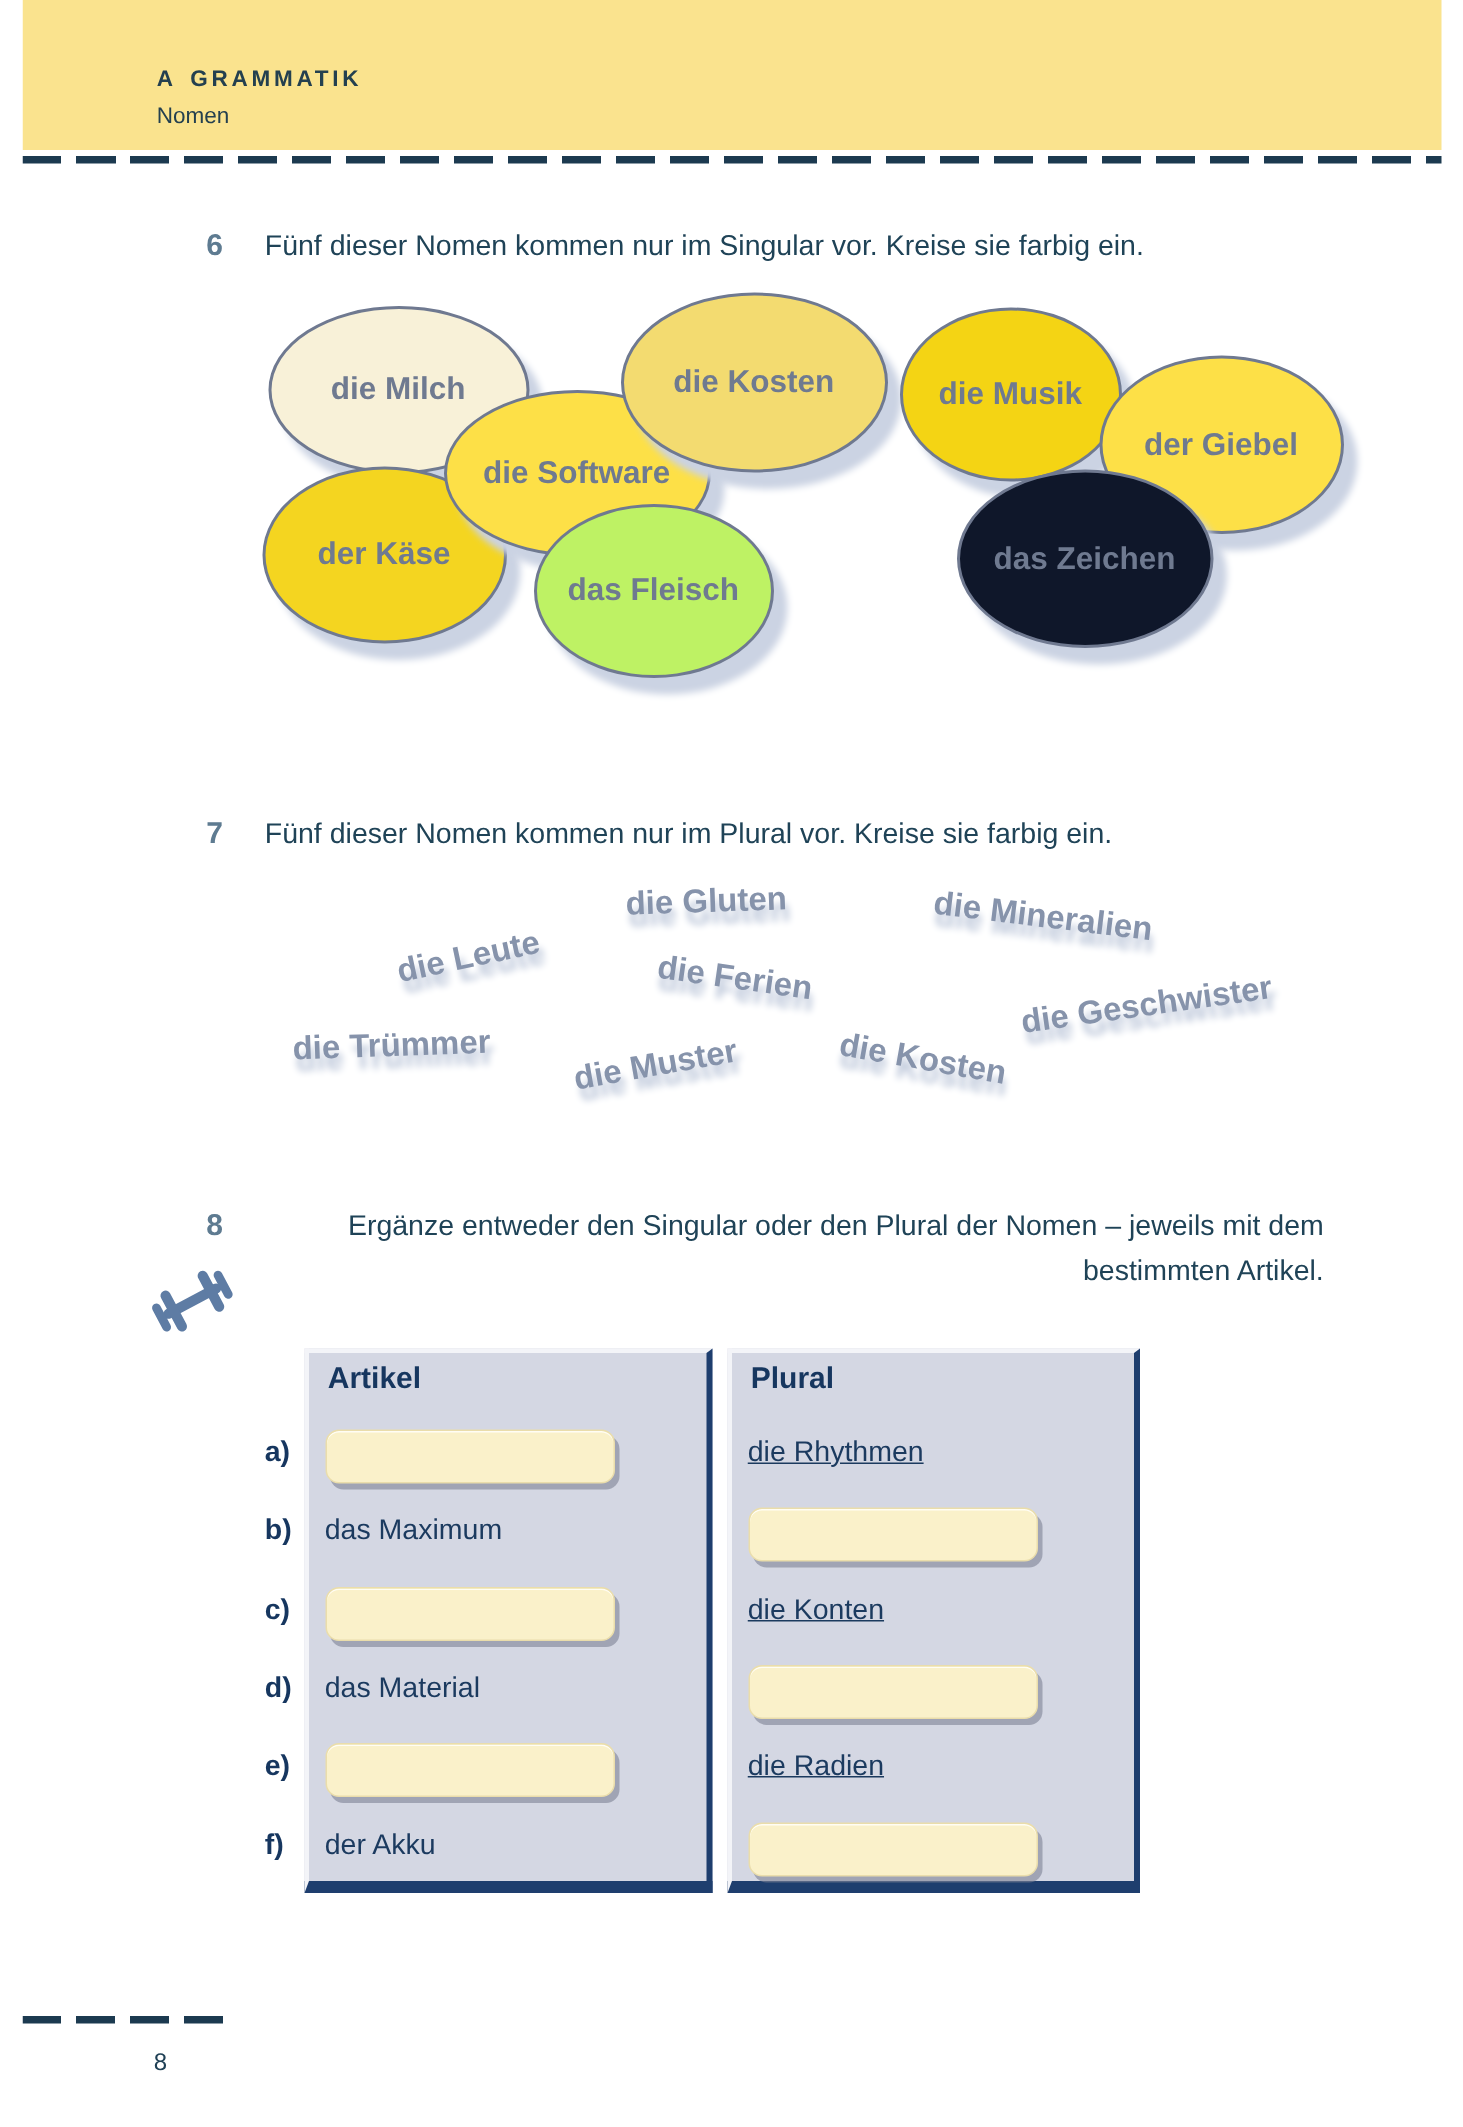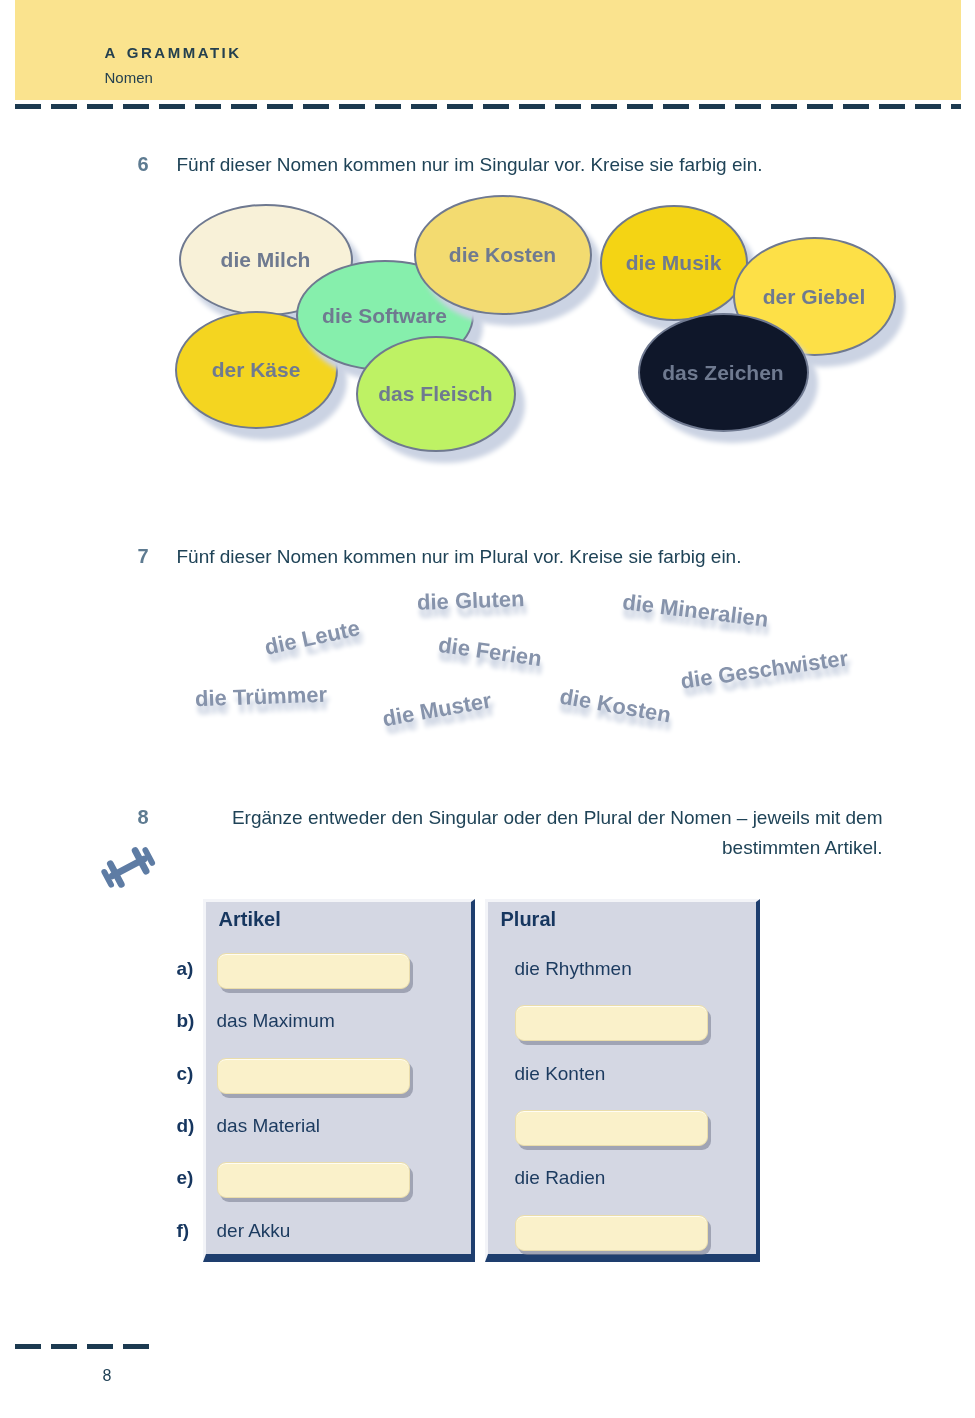--- a/index.html
+++ b/index.html
@@ -61,21 +61,21 @@
            border-right:4px solid #1E3E6E; border-bottom:8px solid #1E3E6E; }
   .panel-1 { left:188px; width:272px; }
   .panel-2 { left:470px; width:275px; }
   .panel-h { position:absolute; top:908px; font-size:20px; font-weight:bold; color:#16365F; }
   .ph-1 { left:204px; } .ph-2 { left:486px; }
   .row-label { position:absolute; left:162px; width:30px; font-size:19px; font-weight:bold; color:#16365F; }
   .cell-text { position:absolute; font-size:19px; color:#1B3A5F; white-space:nowrap; }
   .blank { position:absolute; width:193px; height:36px; background:#FAF1CA;
            border:1px solid #EADDAB; border-radius:9px;
            box-shadow:3px 4px 0 rgba(125,130,148,0.6), inset 0 1px 0 #FFFDF4; }
-  .col1 { left:202px; } .col2 { left:500px; }
+  .col1 { left:202px; } .col2 { left:484px;text-decoration:underline; }
   .ra { top:958px; } .rb { top:1010px; } .rc { top:1063px; }
   .rd { top:1115px; } .re { top:1167px; } .rf { top:1220px; }
   .ba { top:953px; } .bb { top:1005px; } .bc { top:1058px; }
   .bd { top:1110px; } .be { top:1162px; } .bf { top:1215px; }
 </style>
 </head>
 <body>
 
 <div class="page">
 
@@ -89,21 +89,21 @@
 
   <div class="ex-num" style="top:153px;">6</div>
   <div class="ex-inst" style="top:150px; width:730px;">Fünf dieser Nomen kommen nur im Singular vor. Kreise sie farbig ein.</div>
 
   <div class="bubble b0" style="background: rgb(248, 241, 216);">
       <span>die Milch</span>
     </div>
   <div class="bubble b1" style="background: rgb(244, 213, 32);">
       <span>der Käse</span>
     </div>
-  <div class="bubble b2" style="background: #86efac;">
+  <div class="bubble b2" style="background: #fde047;">
       <span>die Software</span>
     </div>
   <div class="bubble b4" style="background: rgb(243, 219, 112);">
       <span>die Kosten</span>
     </div>
   <div class="bubble b5" style="background: rgb(244, 212, 20);">
       <span>die Musik</span>
     </div>
   <div class="bubble b6" style="background: #fde047;">
       <span>der Giebel</span>

